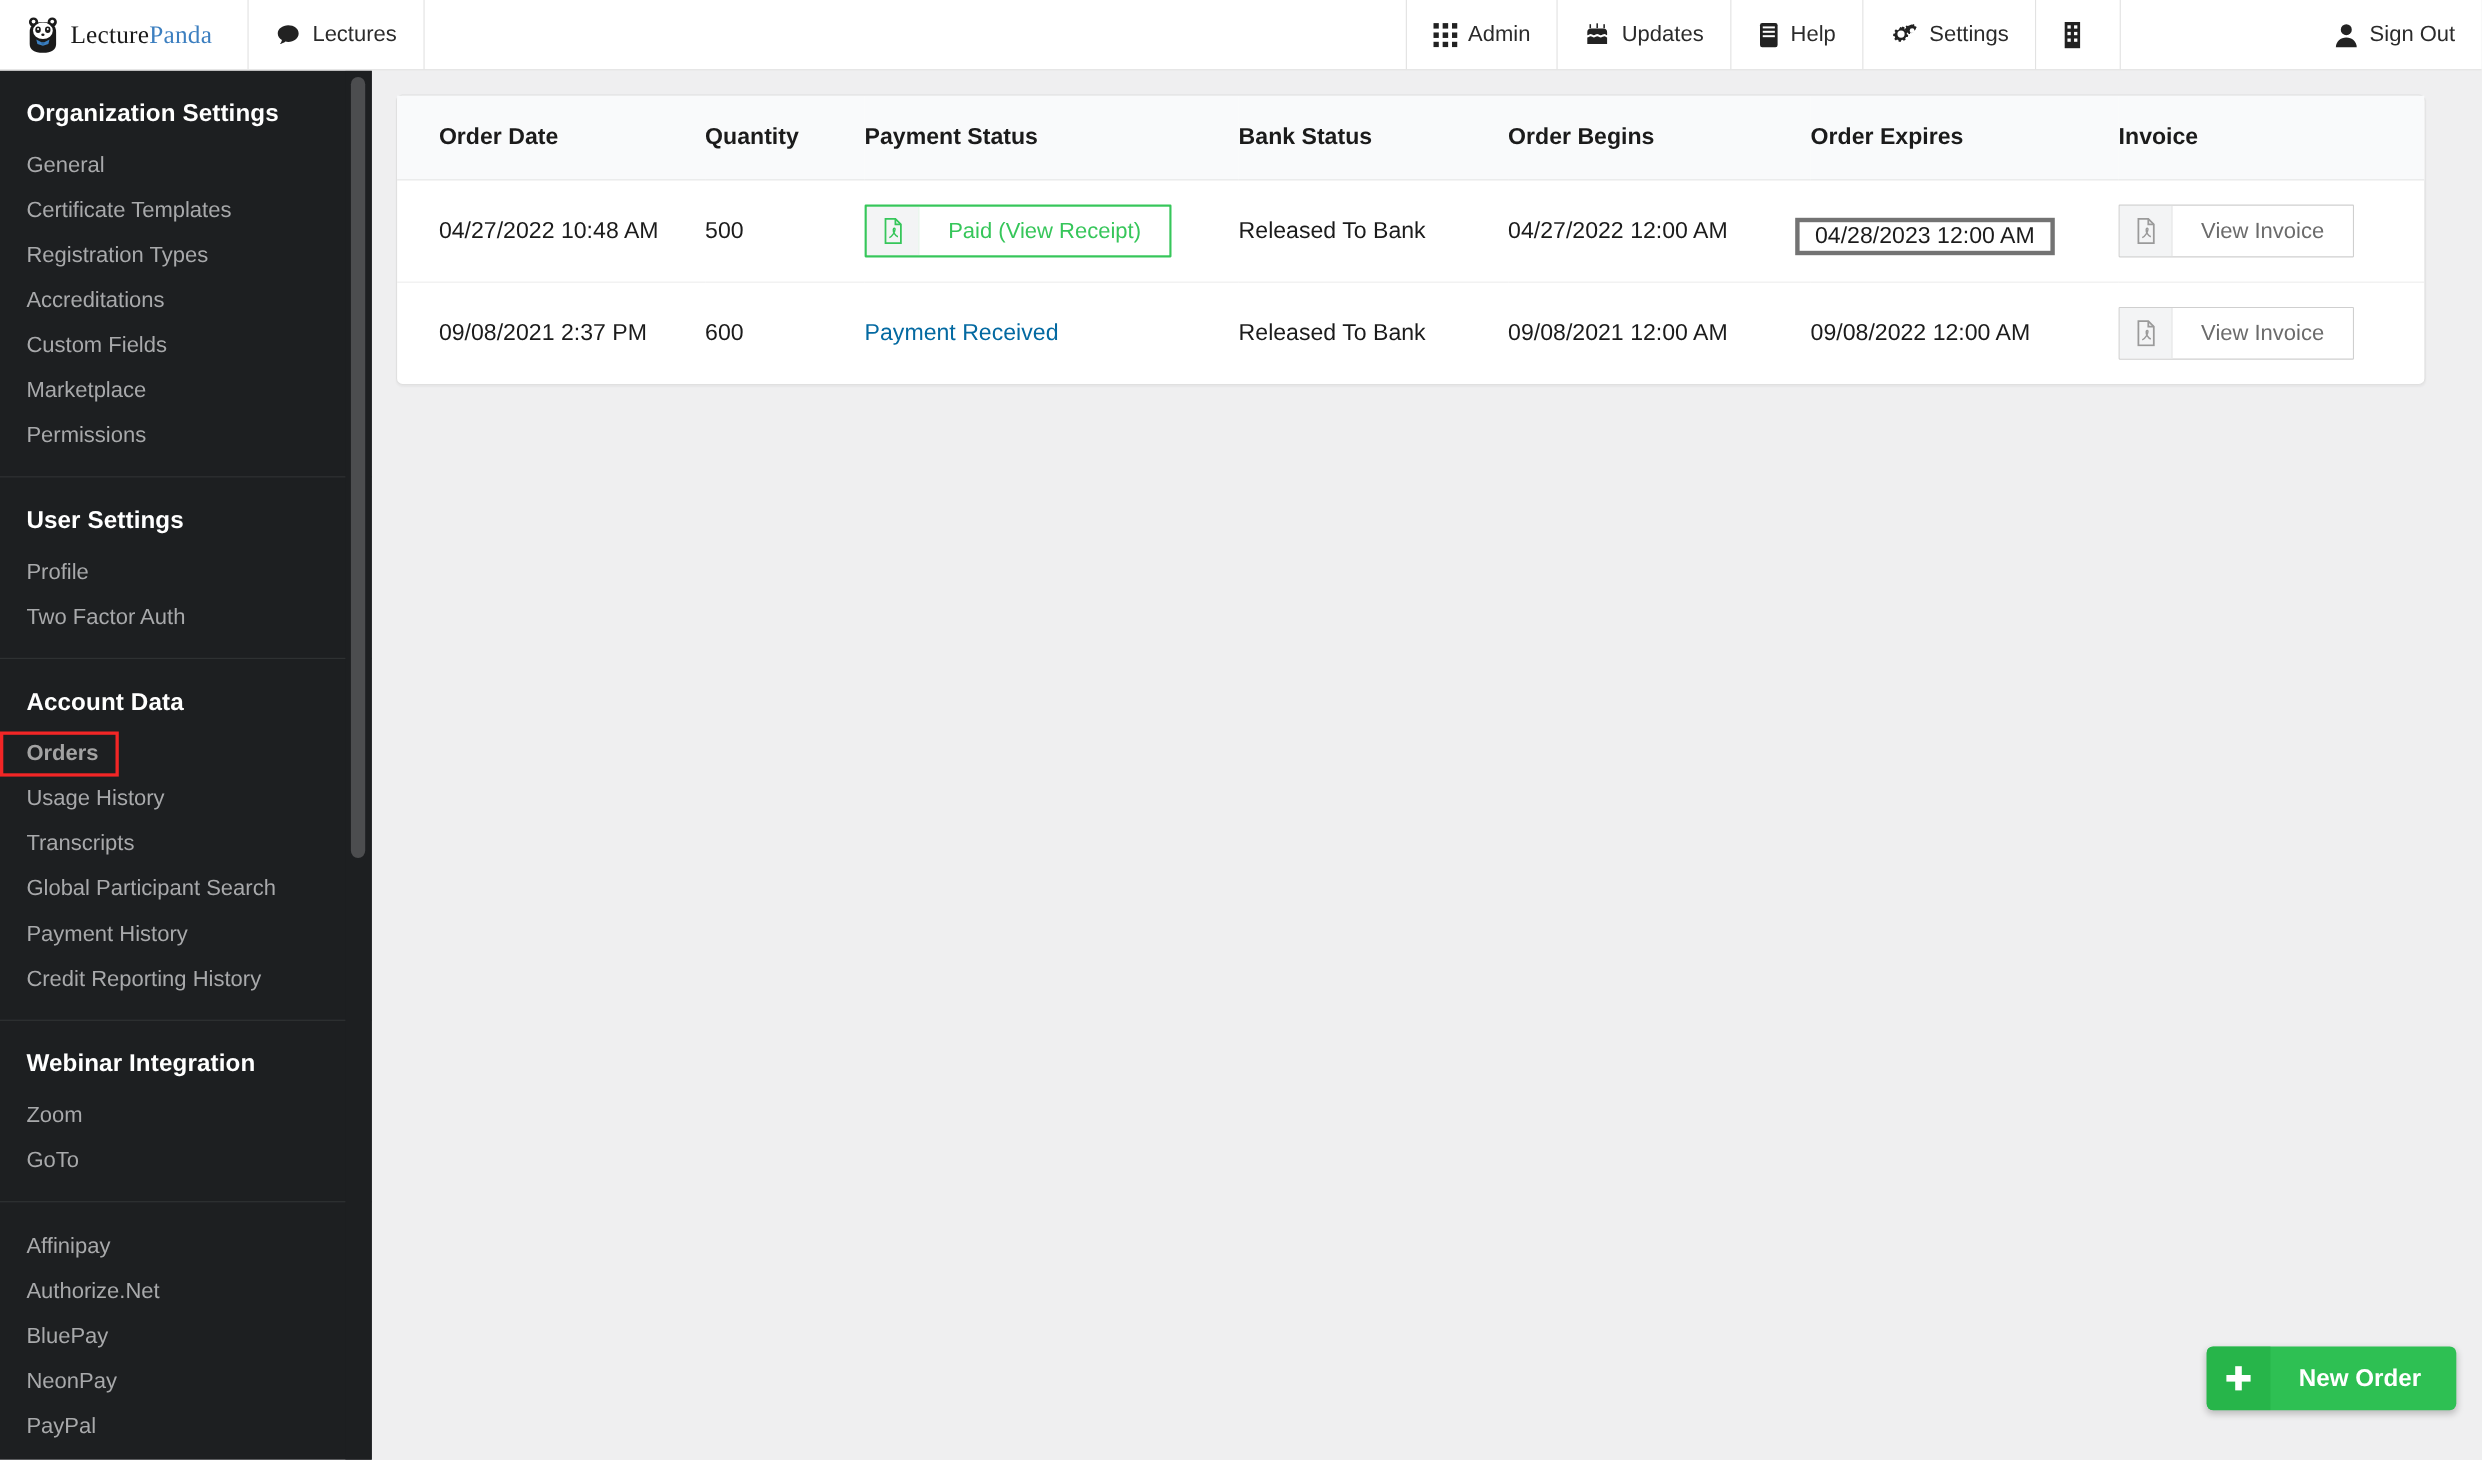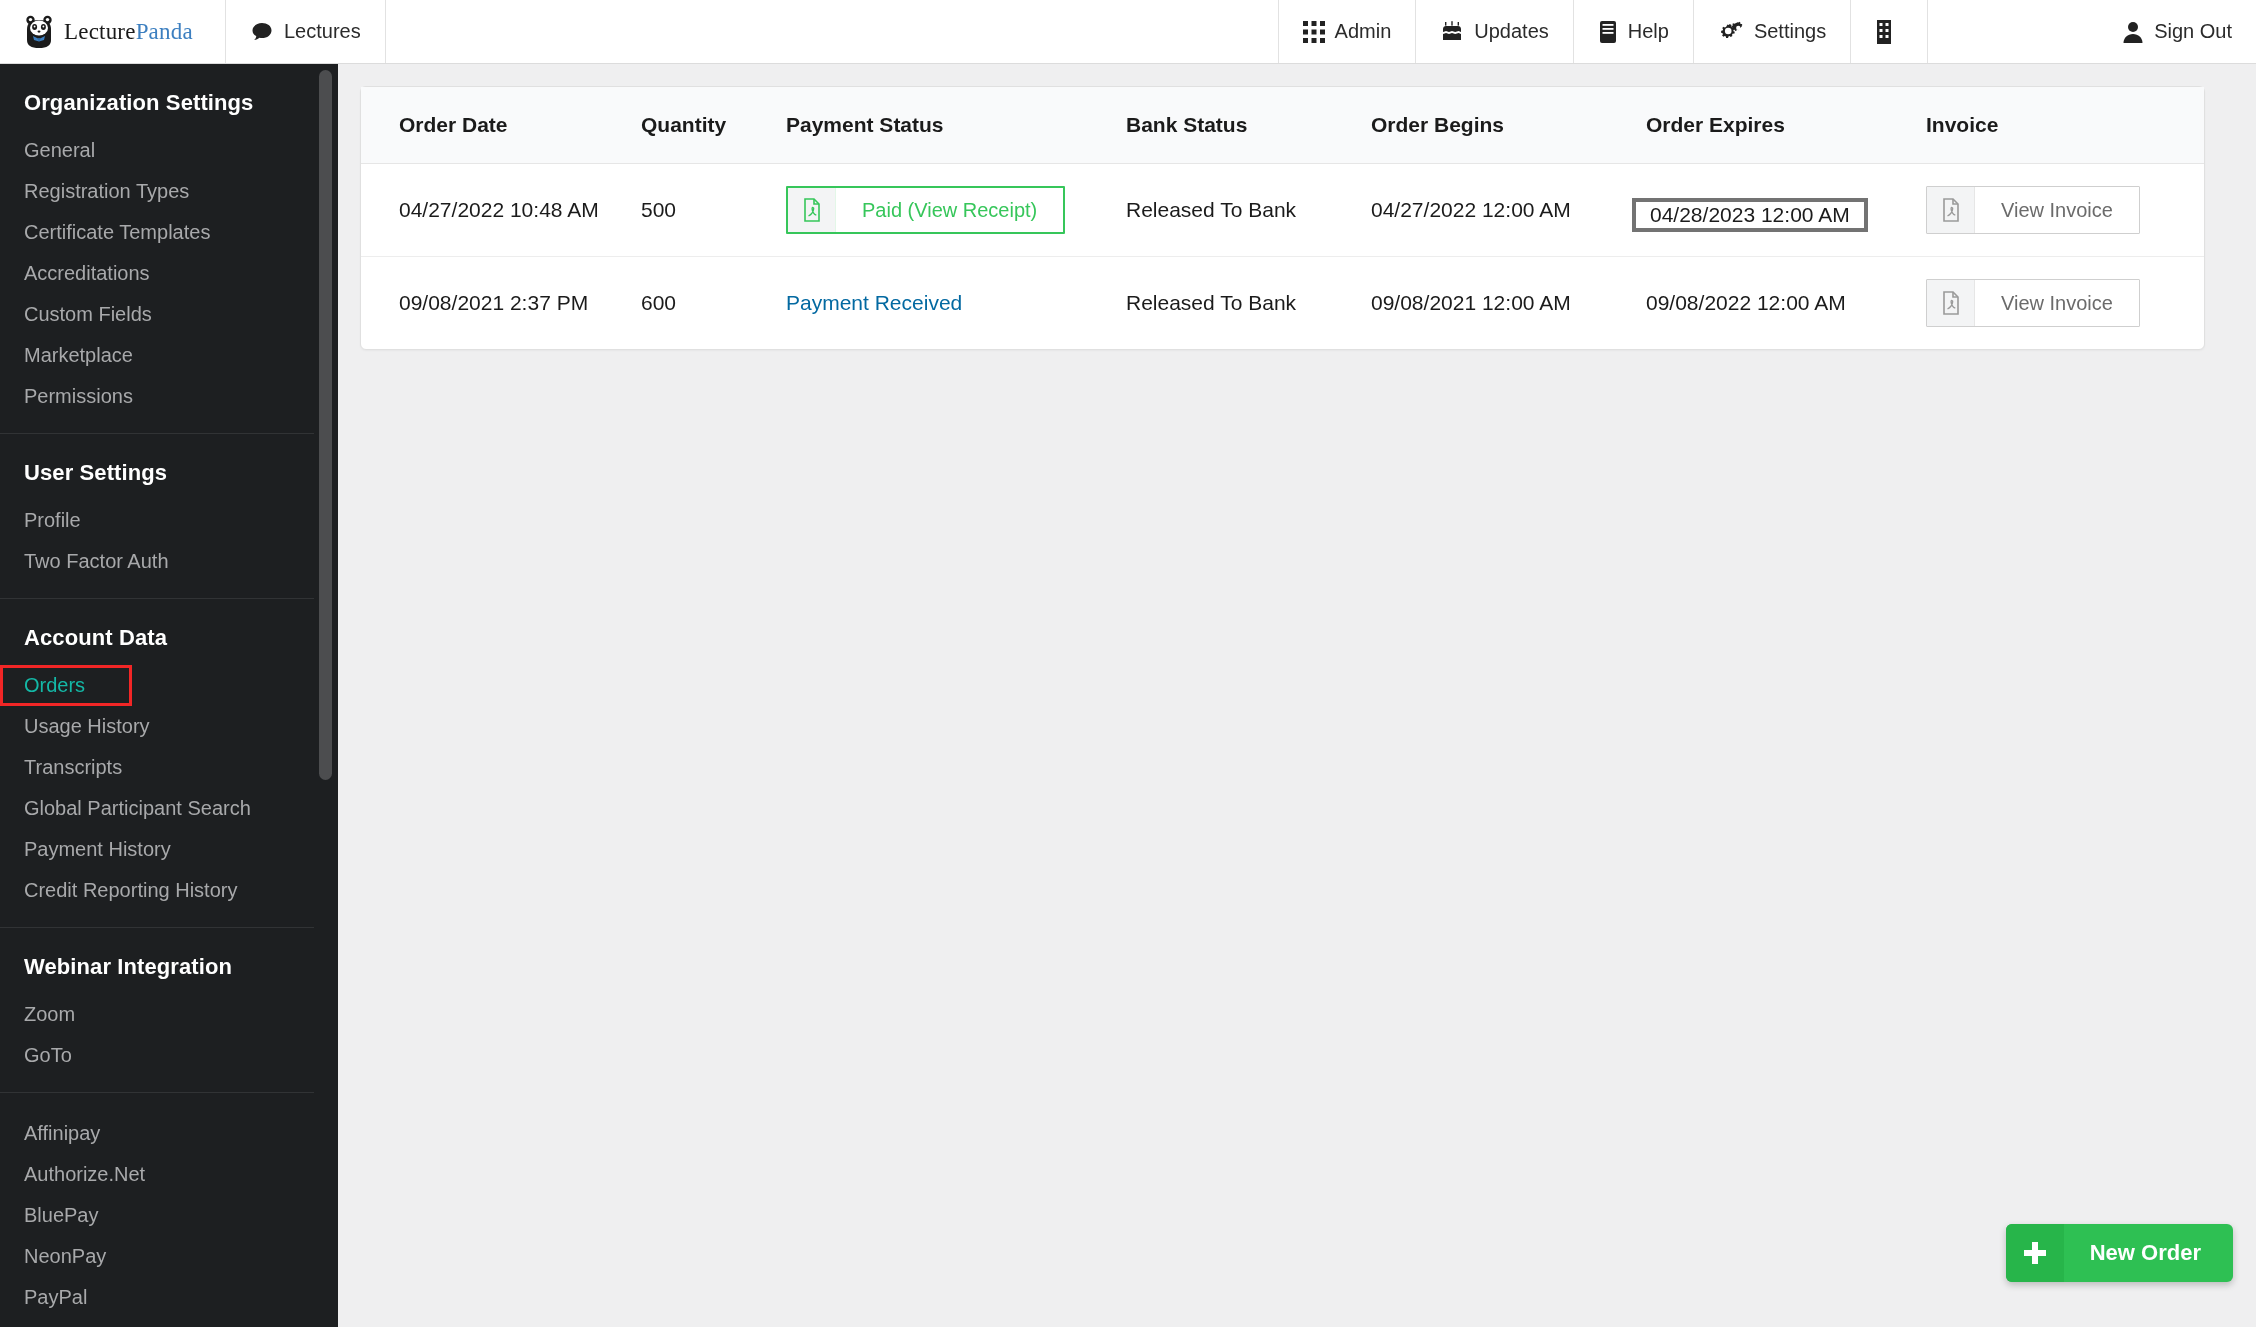--- a/index.html
+++ b/index.html
@@ -59,24 +59,24 @@
   .sb-section:last-child { border-bottom: none; }
   .sb-title {
     color: #ffffff; font-weight: bold; font-size: 22px;
     padding: 6px 24px 14px 24px; letter-spacing: .1px;
   }
   .sb-link {
     display: block; color: #a8a9ab; font-size: 20px;
     padding: 9px 24px; cursor: pointer; white-space: nowrap;
   }
   .sb-link.active {
-    color: #14b8a6; font-weight: normal;
+    color: #a3a3a3; font-weight: bold;
     border: 3px solid #f22626;
     padding: 6px 21px; margin: 0 0 0 0;
-    width: 132px;
+    width: 108px;
   }
   .sb-scroll-track {
     position: absolute; top: 0; right: 0;
     width: 24px; height: 1263px;
     background: #1d1f21;
   }
   .sb-scroll-thumb {
     position: absolute; top: 6px; right: 6px;
     width: 13px; height: 710px;
     background: #4c4d4f; border-radius: 7px;
@@ -303,22 +303,22 @@
     </span>
     <span>Sign Out</span>
   </div>
 </div>
 
 <div class="sidebar">
   <div id="sidebar-sections">
       <div class="sb-section">
         <div class="sb-title">Organization Settings</div>
         <div class="sb-link">General</div>
+        <div class="sb-link">Certificate Templates</div>
         <div class="sb-link">Registration Types</div>
-        <div class="sb-link">Certificate Templates</div>
         <div class="sb-link">Accreditations</div>
         <div class="sb-link">Custom Fields</div>
         <div class="sb-link">Marketplace</div>
         <div class="sb-link">Permissions</div>
       </div>
       <div class="sb-section">
         <div class="sb-title">User Settings</div>
         <div class="sb-link">Profile</div>
         <div class="sb-link">Two Factor Auth</div>
       </div>

